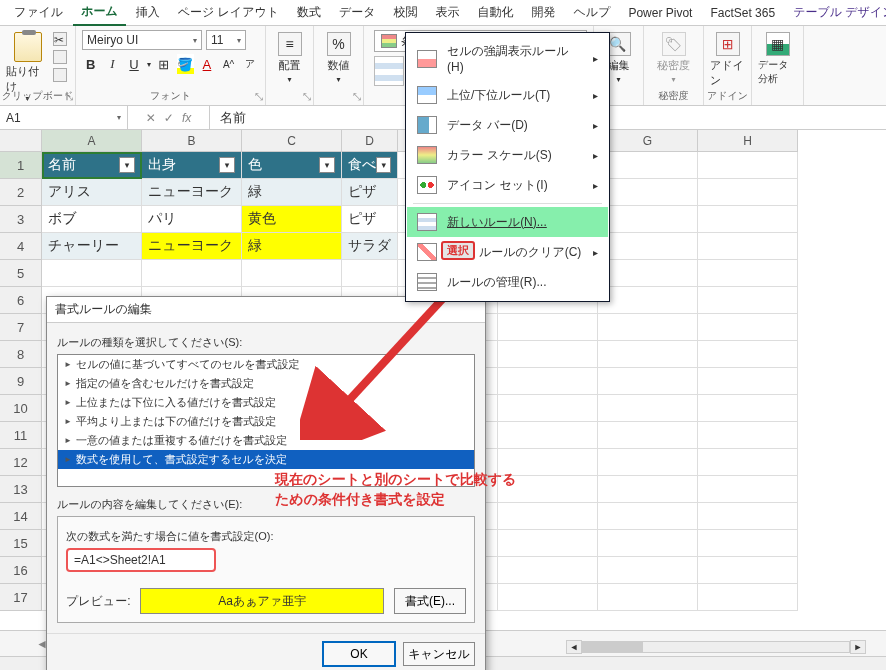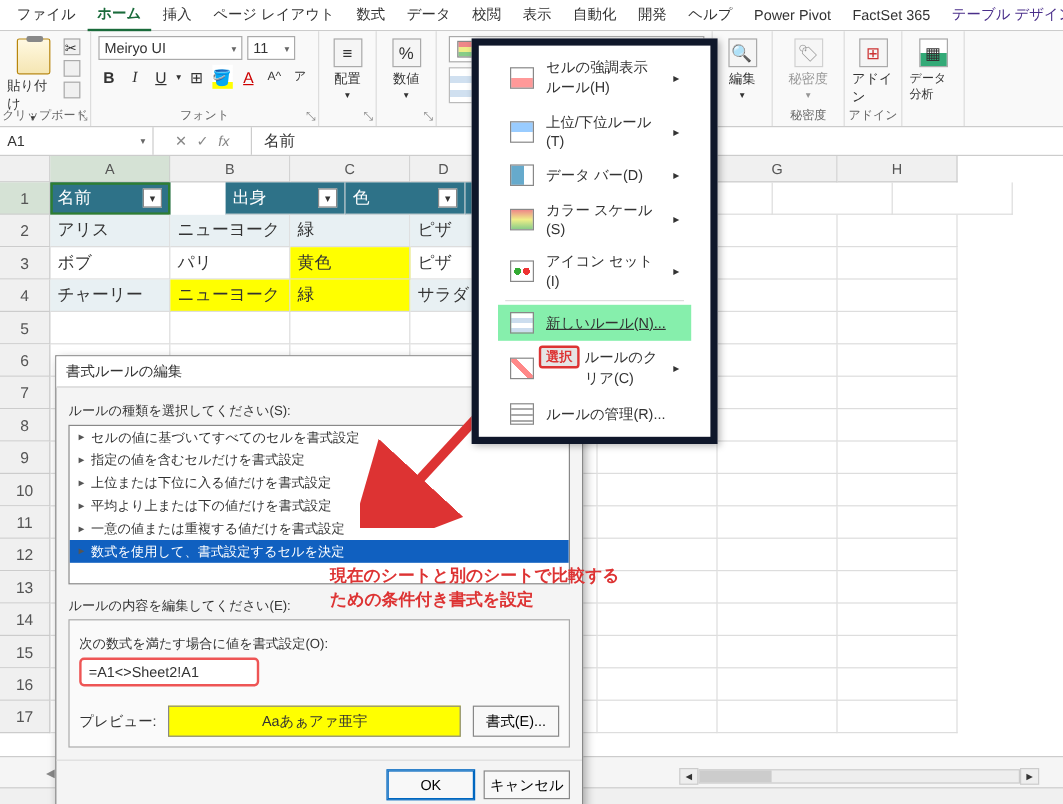--- a/index.html
+++ b/index.html
@@ -66,21 +66,21 @@
 .cells { position: relative; }
 .cell-row { display: flex; }
 .cell { border-right: 1px solid #ddd; border-bottom: 1px solid #ddd; padding: 2px 6px; font-size: 14px; display: flex; align-items: center; overflow: hidden; white-space: nowrap; }
 .th-cell { background: #2e7288; color: #fff; font-weight: normal; justify-content: space-between; }
 .dd-arrow { width: 16px; height: 16px; background: #fff; border: 1px solid #888; display: flex; align-items: center; justify-content: center; font-size: 9px; color: #333; }
 .alt-row { background: #e8f0f3; }
 .yellow { background: #ffff00; }
 .sel-cell { outline: 2px solid #2e7d32; outline-offset: -2px; }
 
 
-.cf-menu { position: absolute; left: 393px; top: 32px; width: 205px; background: #fff; border: 6px solid #0f172a; box-shadow: 2px 2px 6px rgba(0,0,0,0.3); z-index: 50; padding: 4px 16px; }
+.cf-menu { position: absolute; left: 405px; top: 32px; width: 205px; background: #fff; border: 1px solid #0f172a; box-shadow: 2px 2px 6px rgba(0,0,0,0.3); z-index: 50; padding: 4px 1px; }
 .cf-item { display: flex; align-items: center; padding: 6px 10px; gap: 10px; font-size: 12px; position: relative; }
 .cf-item.sel { background: #86efac; text-decoration: underline; }
 .cf-item-icon { width: 20px; height: 18px; border: 1px solid #888; flex-shrink: 0; }
 .cf-submenu-arrow { margin-left: auto; font-size: 10px; }
 .cf-sep { height: 1px; background: #ddd; margin: 3px 6px; }
 .ic-highlight { background: linear-gradient(#fff 50%,#f99 50%); }
 .ic-topbot { background: linear-gradient(#9cf 50%,#fff 50%); }
 .ic-databar { background: linear-gradient(to right,#6ac 60%,#fff 60%); }
 .ic-colorscale { background: linear-gradient(#e88,#ee8,#8c8); }
 .ic-iconset { background: radial-gradient(circle at 30% 50%,#3a3 20%,transparent 20%), radial-gradient(circle at 70% 50%,#e33 20%,transparent 20%); }
@@ -300,21 +300,21 @@
       <div class="row-h" style="height: 27px;">15</div>
       <div class="row-h" style="height: 27px;">16</div>
       <div class="row-h" style="height: 27px;">17</div>
     </div>
   <div class="cells" id="cells">
       <div class="cell-row">
         <div class="cell th-cell sel-cell" style="width: 100px; height: 27px;">
           <span>名前</span>
           <div class="dd-arrow">▾</div>
         </div>
-        <div class="cell th-cell" style="width: 100px; height: 27px; margin-left: 46px;">
+        <div class="cell th-cell" style="width: 100px; height: 27px;">
           <span>出身</span>
           <div class="dd-arrow">▾</div>
         </div>
         <div class="cell th-cell" style="width: 100px; height: 27px;">
           <span>色</span>
           <div class="dd-arrow">▾</div>
         </div>
         <div class="cell th-cell" style="width: 56px; height: 27px;">
           <span>食べ</span>
           <div class="dd-arrow">▾</div>

